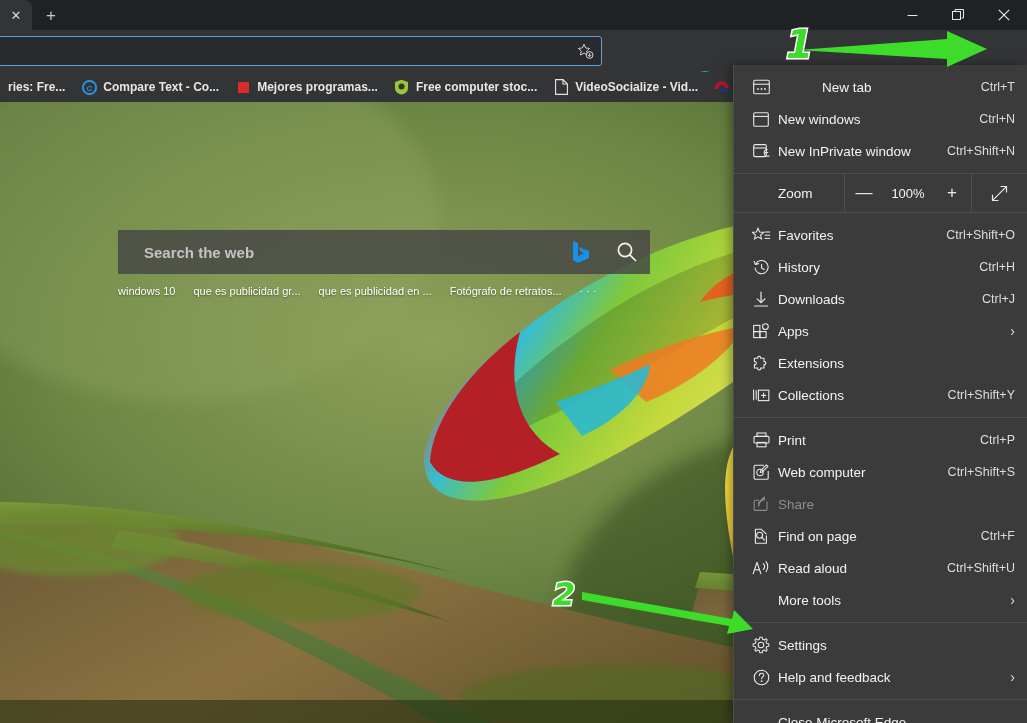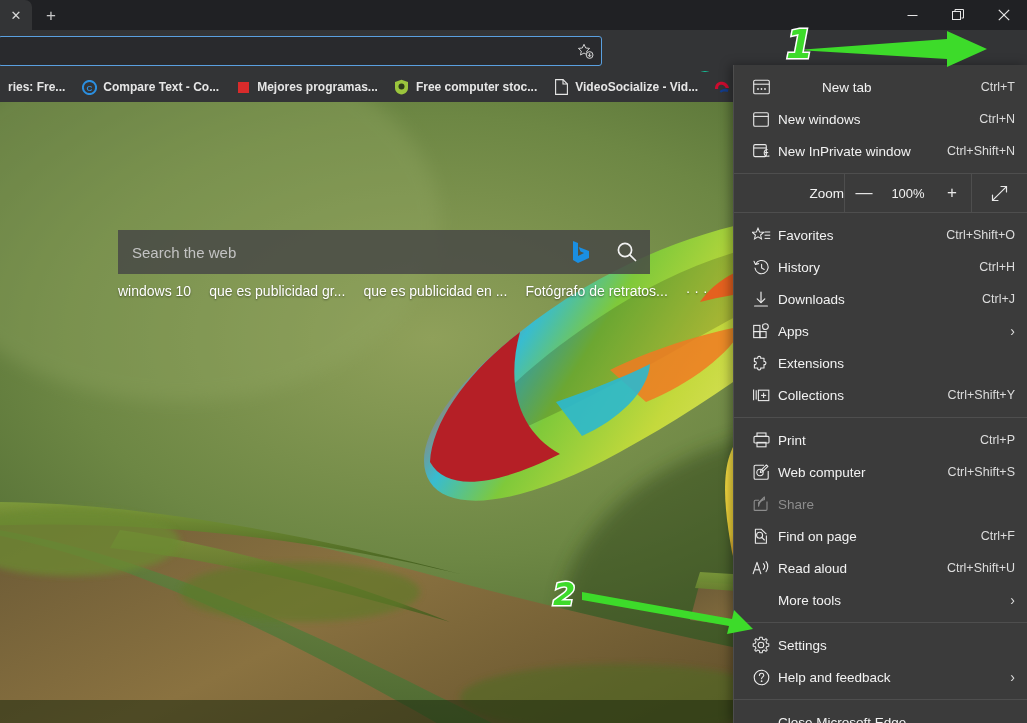--- a/index.html
+++ b/index.html
@@ -93,30 +93,31 @@
   }
   .ntp-bg { position: absolute; inset: 0; }
 
   .searchbox {
     position: absolute; left: 118px; top: 128px; width: 532px; height: 44px;
     background: rgba(70,70,70,0.82);
     display: flex; align-items: center;
   }
   .searchbox-input {
     flex: 1; background: transparent; border: none; outline: none;
-    color: #a3a3a3; font-size: 15px; padding-left: 14px;
+    color: #a3a3a3; font-size: 15px; padding-left: 26px;
     font-family: "Liberation Sans", sans-serif;
+    font-weight: bold;
   }
   .searchbox-input::placeholder { color: #c3c3c3; }
   .sb-ico { width: 46px; display: flex; align-items: center; justify-content: center; }
 
   .suggestions {
     position: absolute; left: 118px; top: 178px; width: 532px; height: 22px;
     display: flex; align-items: center; gap: 18px;
-    color: #ffffff; font-size: 14px; white-space: nowrap;
+    color: #ffffff; font-size: 11px; white-space: nowrap;
     text-shadow: 0 1px 2px rgba(0,0,0,0.45);
   }
 
   
   .menu {
     position: absolute; left: 733px; top: 65px; width: 294px; height: 658px;
     background: #3b3b3b;
     border-left: 1px solid #4d4d4d;
     box-shadow: -3px 0 10px rgba(0,0,0,0.35);
     font-size: 13.5px; color: #f2f2f2;
@@ -127,21 +128,21 @@
     position: relative;
   }
   .mi-ico { width: 34px; flex: 0 0 34px; display: flex; align-items: center; justify-content: center; }
   .mi-label { flex: 1; }
   .mi-accel { color: #dcdcdc; font-size: 12.5px; }
   .mi-chev { color: #dcdcdc; font-size: 14px; margin-left: 6px; }
   .mi-disabled { color: #8d8d8d; }
   .menu-sep { height: 1px; background: #4e4e4e; margin: 6px 0; }
 
   .zoomrow { height: 40px; display: flex; align-items: center; border-top: 1px solid #4e4e4e; border-bottom: 1px solid #4e4e4e; }
-  .zoom-label { flex: 1; padding-left: 44px; text-align: right; }
+  .zoom-label { flex: 1; padding-left: 44px; }
   .zoom-ctrl { display: flex; align-items: center; border-left: 1px solid #4e4e4e; height: 40px; }
   .zoom-btn { width: 38px; height: 40px; display: flex; align-items: center; justify-content: center; color: #e9e9e9; font-size: 17px; font-weight: 300; }
   .zoom-pct { width: 50px; text-align: center; font-size: 13px; }
   .zoom-full { width: 56px; height: 40px; display: flex; align-items: center; justify-content: center; border-left: 1px solid #4e4e4e; }
 
   
   .anno { position: absolute; z-index: 60; pointer-events: none; }
   .anno-num {
     font-family: "DejaVu Sans", sans-serif;
     font-weight: bold; font-style: italic;

